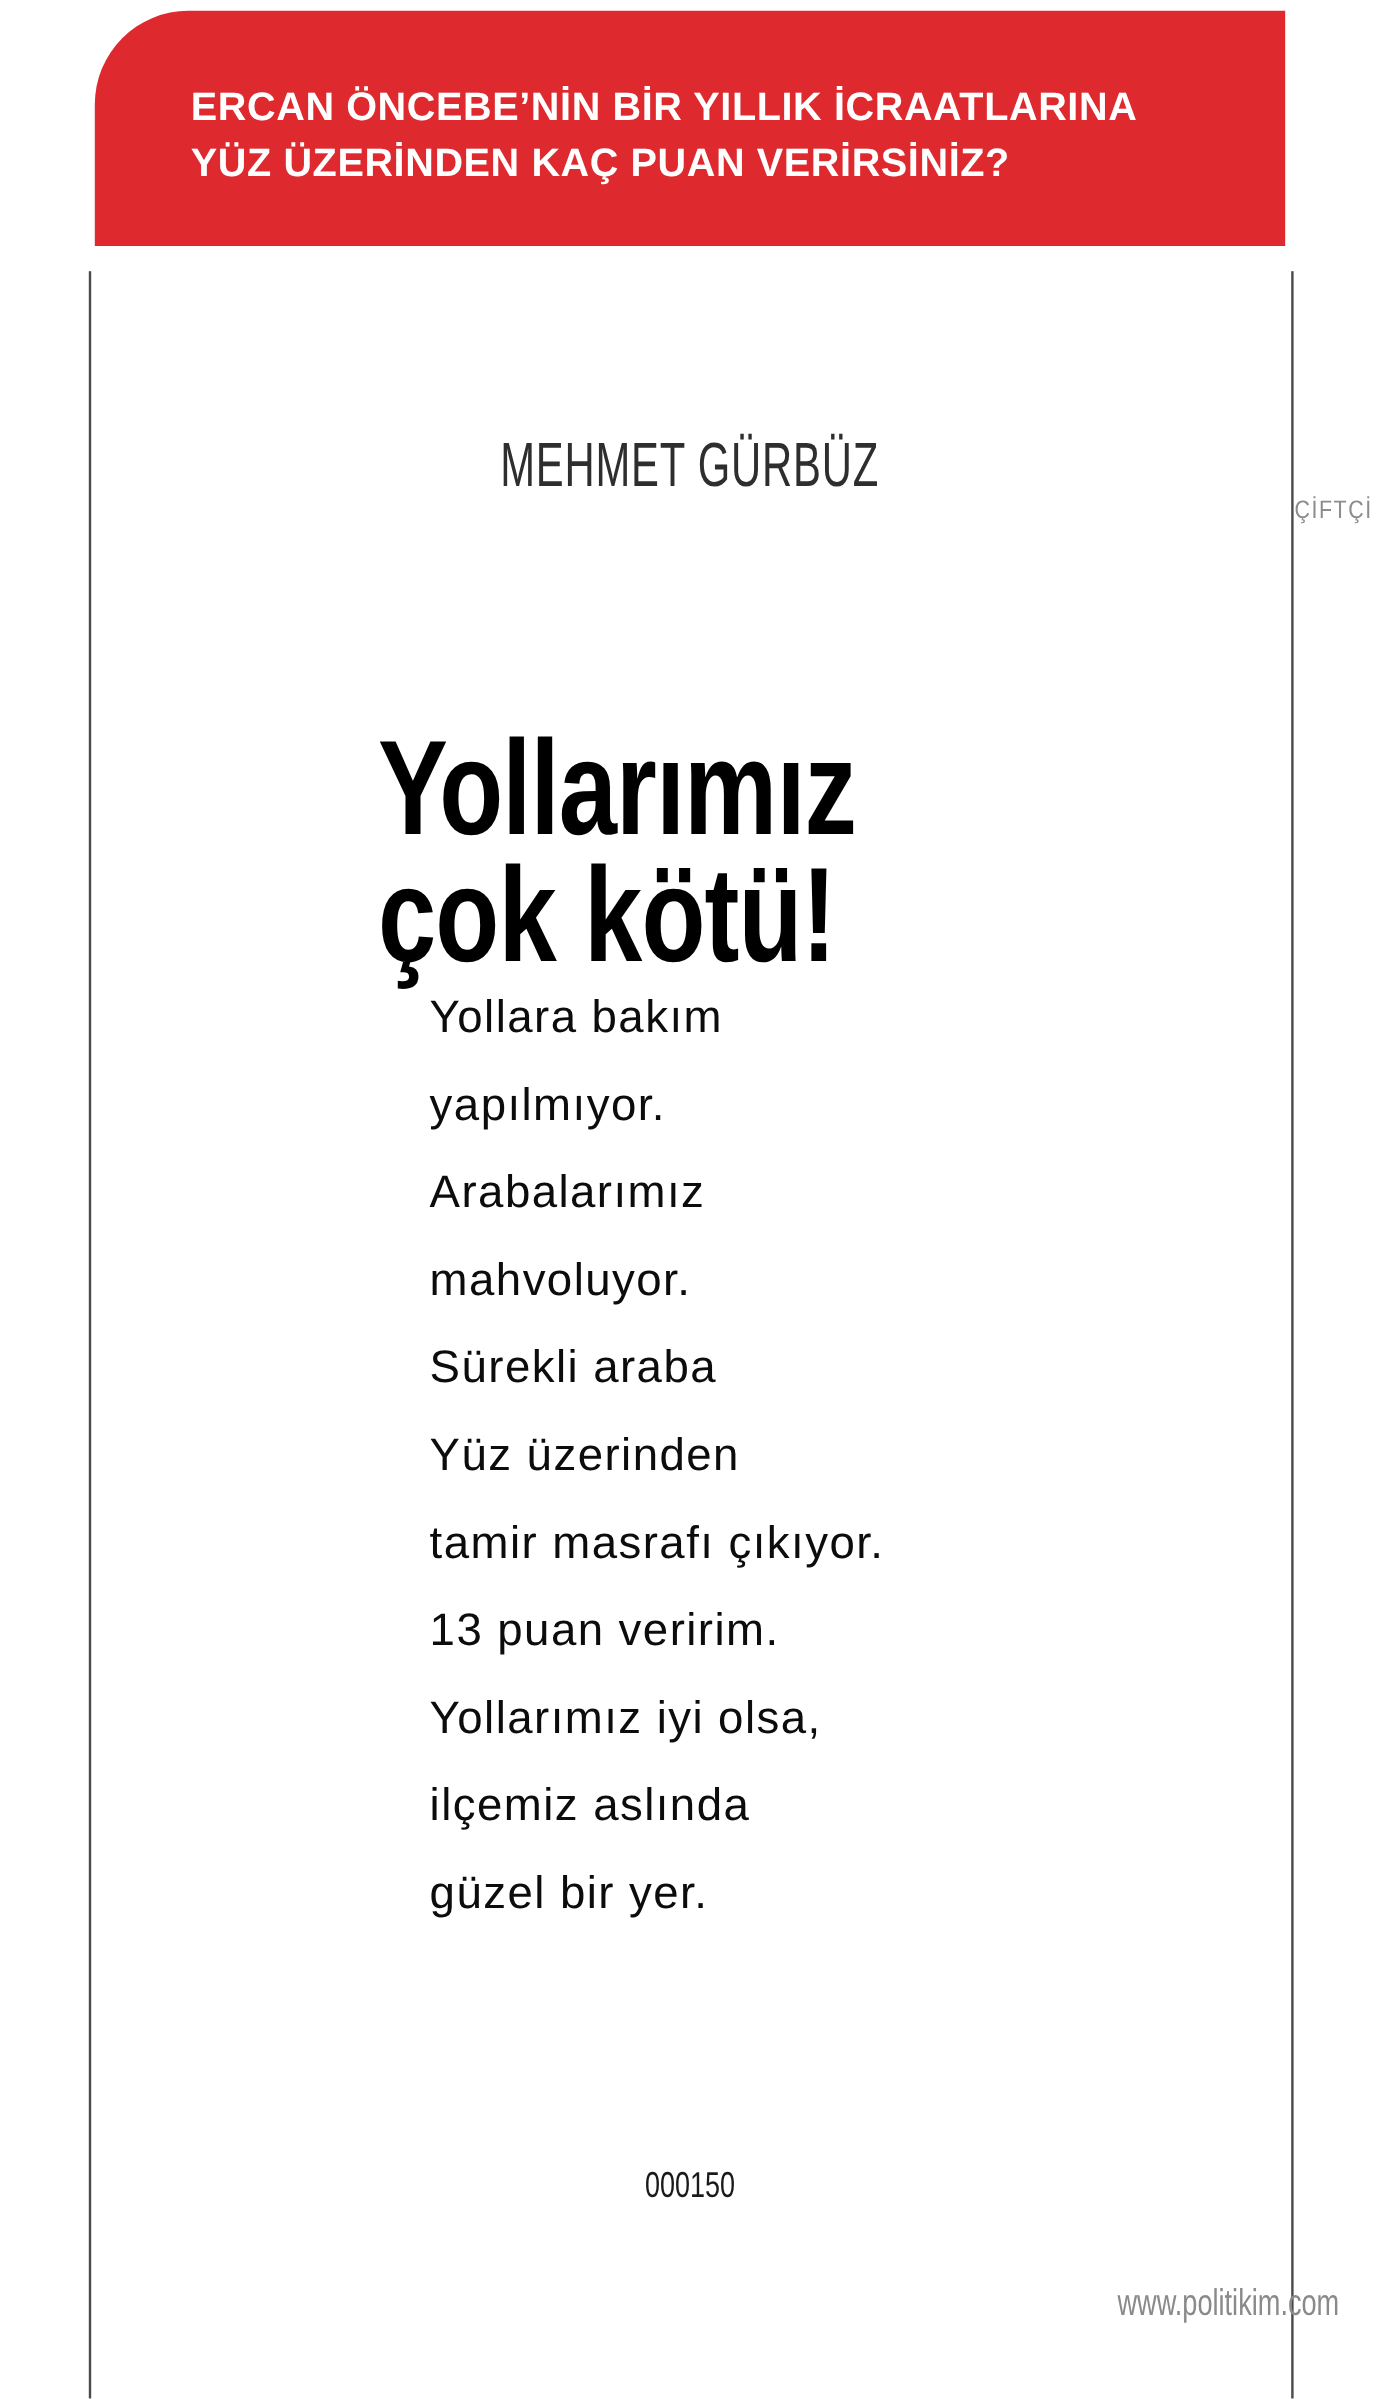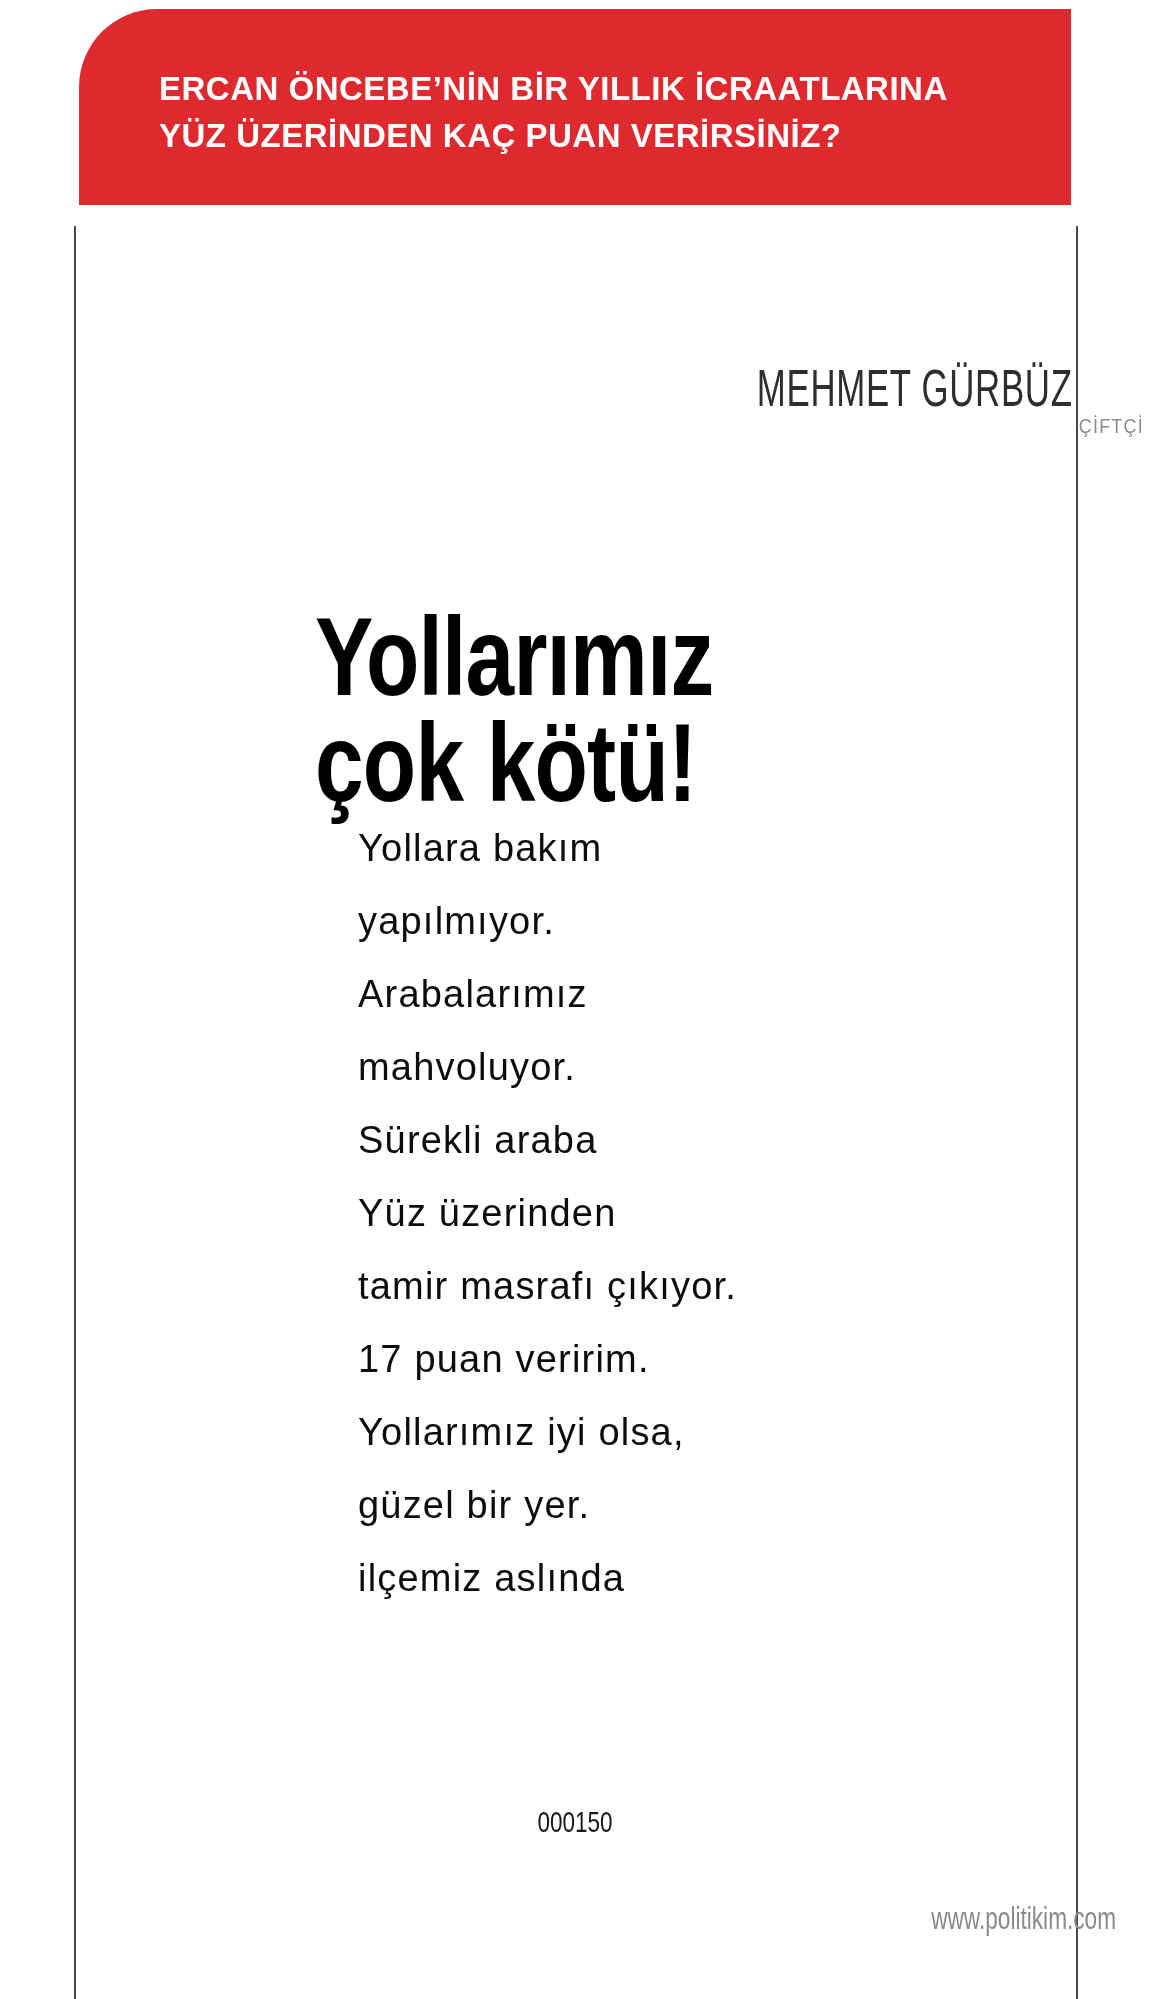--- a/index.html
+++ b/index.html
@@ -33,21 +33,21 @@
     position:absolute;
     top:226px;bottom:0;
     width:2px;
     background:var(--line-gray,#4a4a4a);
   }
   .rule-left{left:74px;}
   .rule-right{left:1076px;}
   
   .person-name{
     position:absolute;left:0;top:358px;width:1150px;
-    text-align:right;white-space:nowrap;
+    text-align:center;white-space:nowrap;
   }
   .person-name .squeeze{
     display:inline-block;
     transform:scaleX(0.67);
     transform-origin:center top;
     font-size:52px;
     font-weight:100;
     color:#2e2e2e;
     letter-spacing:1px;
   }
@@ -138,24 +138,24 @@
   </div>
 
   <div class="body-text">
     <div>Yollara bakım</div>
     <div>yapılmıyor.</div>
     <div>Arabalarımız</div>
     <div>mahvoluyor.</div>
     <div>Sürekli araba</div>
     <div>Yüz üzerinden</div>
     <div>tamir masrafı çıkıyor.</div>
-    <div>17 puan veririm.</div>
+    <div>13 puan veririm.</div>
     <div>Yollarımız iyi olsa,</div>
+    <div>ilçemiz aslında</div>
     <div>güzel bir yer.</div>
-    <div>ilçemiz aslında</div>
   </div>
 
   <div class="footer-code">
     <span class="squeeze">000150</span>
   </div>
   <div class="footer-site">
     <span class="squeeze">www.politikim.com</span>
   </div>
 
 </div>

